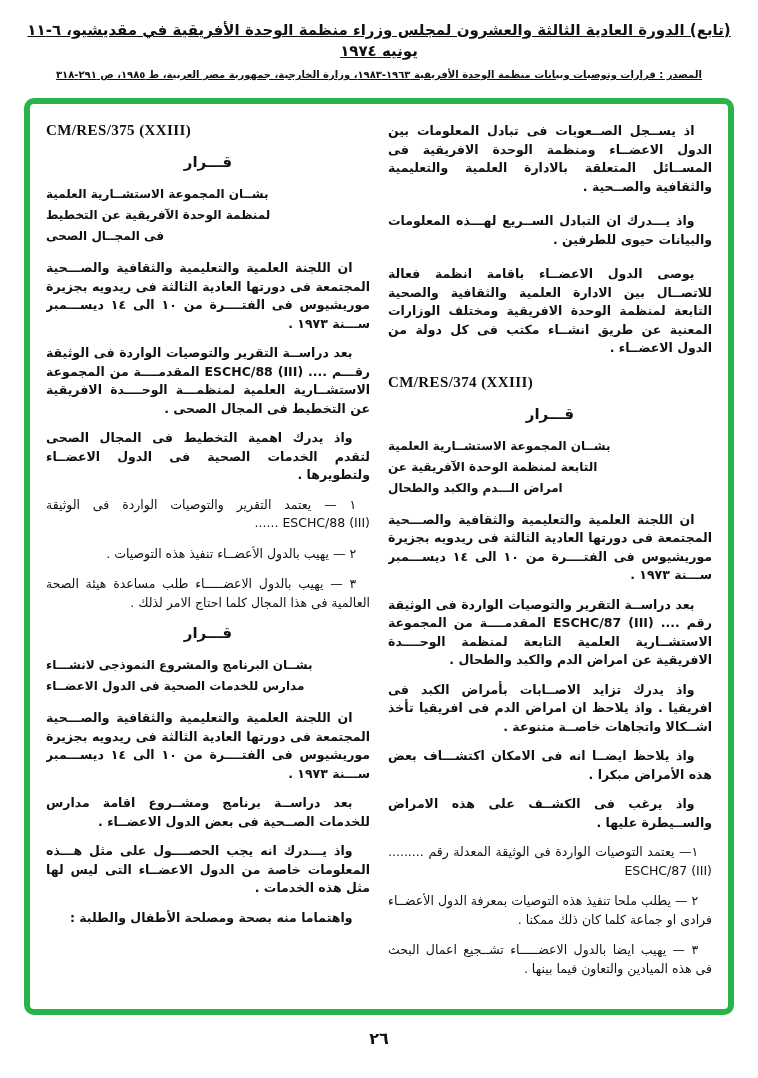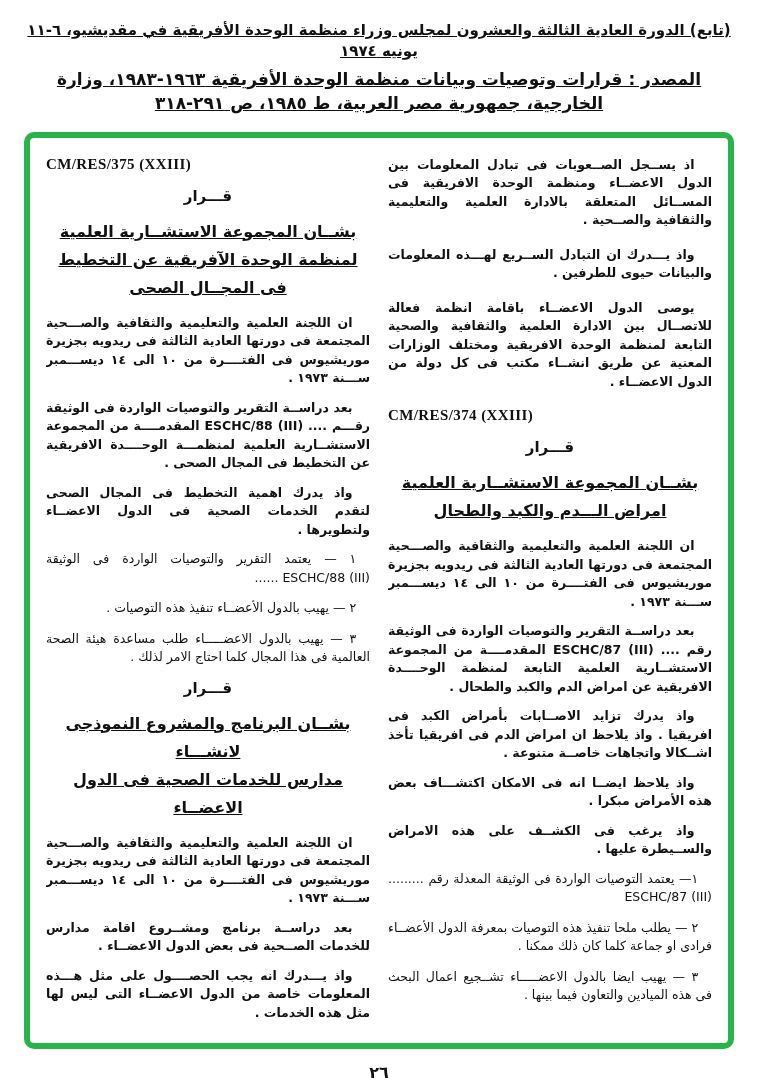--- a/index.html
+++ b/index.html
@@ -19,21 +19,21 @@
     text-align:center;
     text-decoration:underline;
   }
   .header-line1{
     font-size:15px;font-weight:bold;
     line-height:1.4;
     letter-spacing:0;
     margin:0 0 6px 0;
   }
   .header-line2{
-    font-size:17px;font-weight:bold;
+    font-size:10px;font-weight:bold;
     line-height:1.4;
     margin:0;
   }
 
   
   .content-frame{
     margin:16px 24px 0 24px;
     height:873px;
     border:6px solid #28b44a;
     border-radius:10px;
@@ -64,26 +64,25 @@
     margin:6px 0 14px 0;
   }
   .res-code.first{margin-top:0;}
   .kind-heading{
     text-align:center;
     font-weight:bold;
     font-size:15px;
     margin:0 0 13px 0;
   }
   .title-line{
-    text-align:center;
+    text-align:left;
     font-weight:bold;
-    font-size:16px;
+    font-size:12px;
     line-height:1.75;
     margin:0;
-    text-decoration:underline;
   }
   .title-group{margin:0 0 12px 0;}
   .para{
     direction:rtl;
     text-align:justify;
     text-indent:1.4em;
     font-weight:bold;
     font-size:12.5px;
     line-height:1.48;
     margin:0 0 11px 0;
@@ -125,20 +124,21 @@
 
       <div class="column">
         <p class="para gap-lg">اذ يســجل الصــعوبات فى تبادل المعلومات بين الدول الاعضــاء ومنظمة الوحدة الافريقية فى المســائل المتعلقة بالادارة العلمية والتعليمية والثقافية والصــحية .</p>
         <p class="para gap-lg">واذ يـــدرك ان التبادل الســريع لهـــذه المعلومات والبيانات حيوى للطرفين .</p>
         <p class="para gap-lg">يوصى الدول الاعضــاء باقامة انظمة فعالة للاتصــال بين الادارة العلمية والثقافية والصحية التابعة لمنظمة الوحدة الافريقية ومختلف الوزارات المعنية عن طريق انشــاء مكتب فى كل دولة من الدول الاعضــاء .</p>
 
         <p class="res-code">CM/RES/374 (XXIII)</p>
         <p class="kind-heading">قـــرار</p>
         <div class="title-group">
           <p class="title-line">بشــان المجموعة الاستشــارية العلمية</p>
+          <p class="title-line">التابعة لمنظمة الوحدة الآفريقية عن</p>
           <p class="title-line">امراض الـــدم والكبد والطحال</p>
         </div>
         <p class="para">ان اللجنة العلمية والتعليمية والثقافية والصـــحية المجتمعة فى دورتها العادية الثالثة فى ريدويه بجزيرة موريشيوس فى الفتــــرة من ١٠ الى ١٤ ديســـمبر ســـنة ١٩٧٣ .</p>
         <p class="para">بعد دراســة التقرير والتوصيات الواردة فى الوثيقة رقم .... ESCHC/87 (III) المقدمــــة من المجموعة الاستشــارية العلمية التابعة لمنظمة الوحــــدة الافريقية عن امراض الدم والكبد والطحال .</p>
         <p class="para">واذ يدرك تزايد الاصــابات بأمراض الكبد فى افريقيا . واذ يلاحظ ان امراض الدم فى افريقيا تأخذ اشــكالا واتجاهات خاصــة متنوعة .</p>
         <p class="para">واذ يلاحظ ايضــا انه فى الامكان اكتشـــاف بعض هذه الأمراض مبكرا .</p>
         <p class="para">واذ يرغب فى الكشــف على هذه الامراض والســيطرة عليها .</p>
         <p class="num-item">١— يعتمد التوصيات الواردة فى الوثيقة المعدلة رقم ......... ESCHC/87 (III)</p>
         <p class="num-item">٢ — يطلب ملحا تنفيذ هذه التوصيات بمعرفة الدول الأعضــاء فرادى او جماعة كلما كان ذلك ممكنا .</p>
         <p class="num-item">٣ — يهيب ايضا بالدول الاعضـــــاء تشــجيع اعمال البحث فى هذه الميادين والتعاون فيما بينها .</p>

